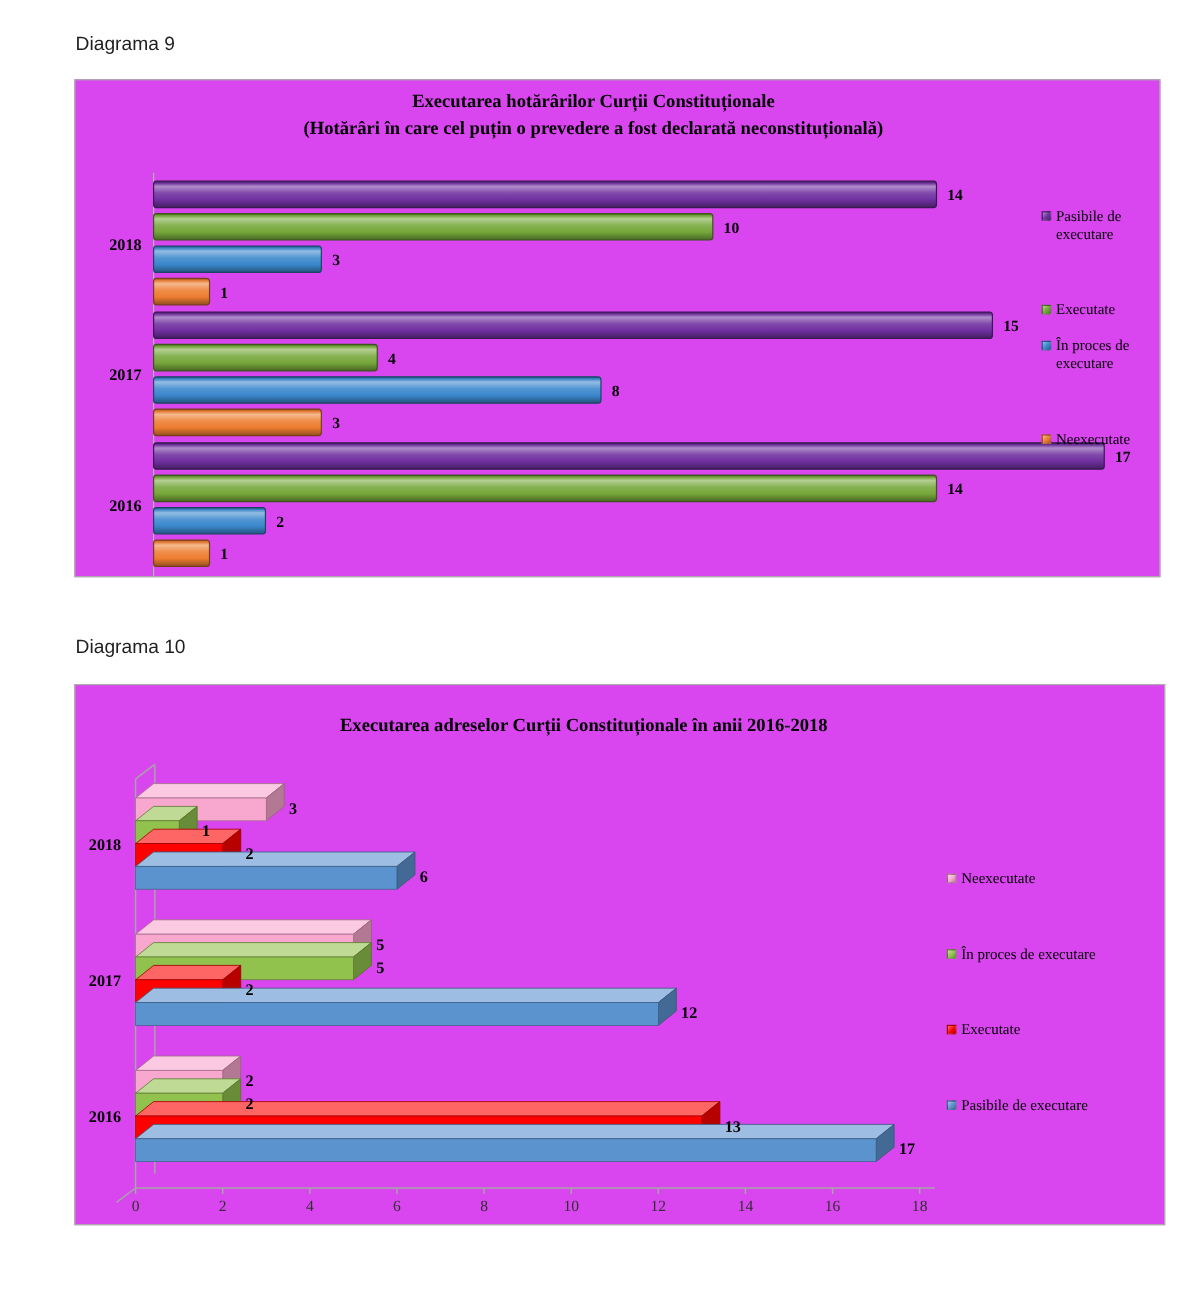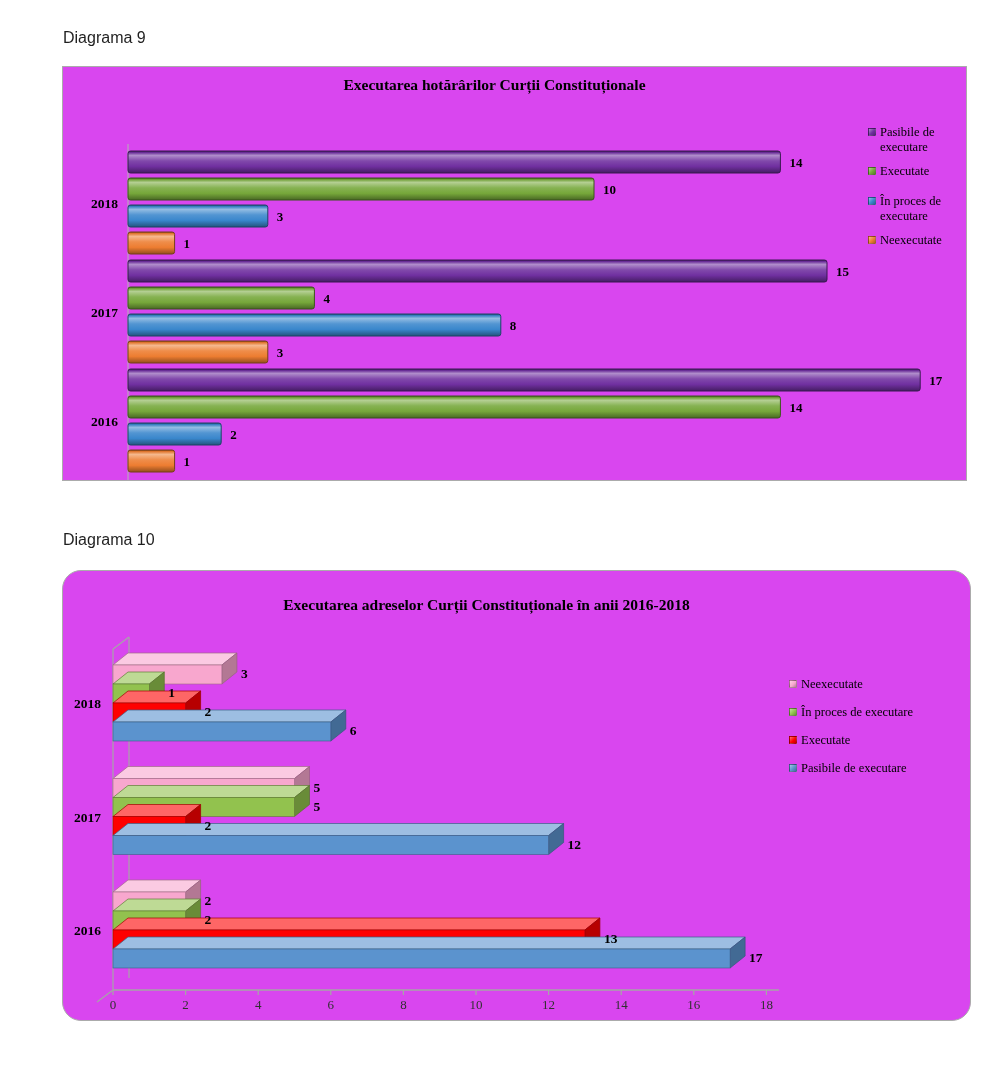--- a/index.html
+++ b/index.html
@@ -3,42 +3,43 @@
 <meta charset="utf-8">
 <style>
   html,body{margin:0;padding:0;background:#ffffff;}
   body{width:983px;height:1076px;position:relative;overflow:hidden;
        font-family:"Liberation Sans",sans-serif;}
   .diagram-label{position:absolute;left:63px;font-size:16px;color:#1f1f1f;}
   #diagrama9-label{top:29px;}
   #diagrama10-label{top:531px;}
   .chartbox{position:absolute;background:#d946ef;border:1px solid #ababab;}
   #chart1{left:62px;top:66px;width:903px;height:413px;}
-  #chart2{left:62px;top:570px;width:907px;height:449px;border-radius:19px;}
+  #chart2{left:62px;top:570px;width:907px;height:449px;}
   .chart-title{position:absolute;text-align:center;color:#000;
        font-family:"Liberation Serif",serif;font-weight:bold;font-size:15.5px;line-height:1.5;}
   #chart1 .chart-title{top:6px;left:0;right:40px;}
   #chart2 .chart-title{top:22px;left:0;right:60px;}
   .plot-svg{position:absolute;left:0;top:0;}
   .legend{position:absolute;font-family:"Liberation Serif",serif;font-size:12.5px;color:#000;}
   #chart1 .legend{left:805px;top:58px;width:98px;}
   #chart2 .legend{left:726px;top:106px;width:170px;}
-  .legend-item{display:flex;align-items:flex-start;gap:4px;margin-bottom:9px;line-height:1.2;}
+  .legend-item{display:flex;align-items:flex-start;gap:4px;margin-bottom:9px;line-height:1.2;margin-top:48px;}
   #chart2 .legend-item{margin-bottom:13px;}
   .legend-item.gap-before{margin-top:15px;}
   .swatch{width:8px;height:8px;flex:none;margin-top:3px;border:1px solid rgba(0,0,0,.30);box-sizing:border-box;}
 </style>
 </head>
 <body>
 
 <div class="diagram-label" id="diagrama9-label">Diagrama 9</div>
 
 <div class="chartbox" id="chart1">
   <div class="chart-title">
     <div>Executarea hotărârilor Curții Constituționale</div>
+    <div>(Hotărâri în care cel puțin o prevedere a fost declarată neconstituțională)</div>
   </div>
   <svg class="plot-svg" id="c1svg" width="903" height="413">
       <defs>
         <linearGradient id="gc0" x1="0" y1="0" x2="0" y2="1">
           <stop offset="0%" stop-color="#431d60"></stop>
           <stop offset="7%" stop-color="#6a2e98"></stop>
           <stop offset="20%" stop-color="#b08dcb"></stop>
           <stop offset="45%" stop-color="#8149ab"></stop>
           <stop offset="70%" stop-color="#7030A0"></stop>
           <stop offset="100%" stop-color="#451e63"></stop>

